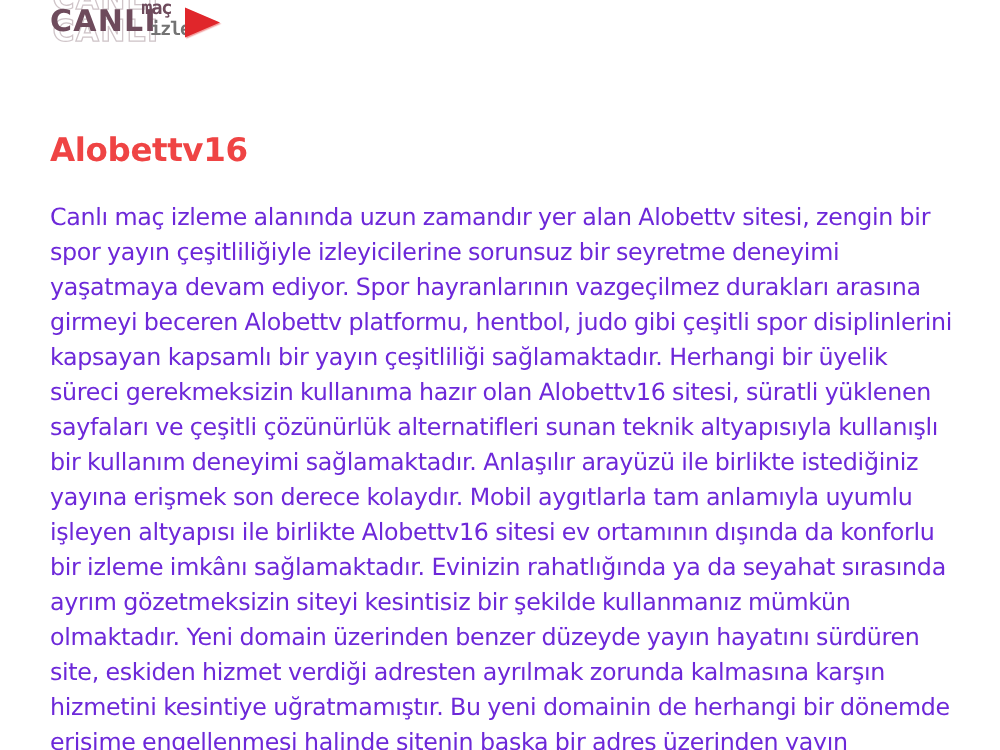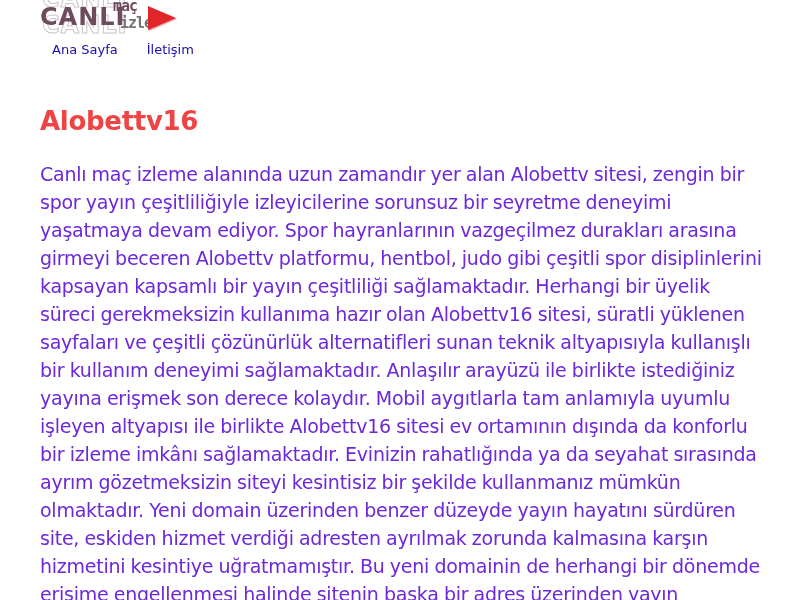--- a/index.html
+++ b/index.html
@@ -57,21 +57,17 @@
 
 <div class="header">
   <a class="logo">
     <span class="logo-ghost top">CANLI</span>
     <span class="logo-ghost bottom">CANLI</span>
     <span class="logo-main">CANLI</span>
     <span class="logo-mac">maç</span>
     <span class="logo-izle">izle</span>
     <span class="logo-play"></span>
   </a>
-  <nav class="nav">
-    <a>Ana Sayfa</a>
-    <a>İletişim</a>
-  </nav>
 </div>
 
 <h1 class="title">Alobettv16</h1>
 
 <p class="content">Canlı maç izleme alanında uzun zamandır yer alan Alobettv sitesi, zengin bir spor yayın çeşitliliğiyle izleyicilerine sorunsuz bir seyretme deneyimi yaşatmaya devam ediyor. Spor hayranlarının vazgeçilmez durakları arasına girmeyi beceren Alobettv platformu, hentbol, judo gibi çeşitli spor disiplinlerini kapsayan kapsamlı bir yayın çeşitliliği sağlamaktadır. Herhangi bir üyelik süreci gerekmeksizin kullanıma hazır olan Alobettv16 sitesi, süratli yüklenen sayfaları ve çeşitli çözünürlük alternatifleri sunan teknik altyapısıyla kullanışlı bir kullanım deneyimi sağlamaktadır. Anlaşılır arayüzü ile birlikte istediğiniz yayına erişmek son derece kolaydır. Mobil aygıtlarla tam anlamıyla uyumlu işleyen altyapısı ile birlikte Alobettv16 sitesi ev ortamının dışında da konforlu bir izleme imkânı sağlamaktadır. Evinizin rahatlığında ya da seyahat sırasında ayrım gözetmeksizin siteyi kesintisiz bir şekilde kullanmanız mümkün olmaktadır. Yeni domain üzerinden benzer düzeyde yayın hayatını sürdüren site, eskiden hizmet verdiği adresten ayrılmak zorunda kalmasına karşın hizmetini kesintiye uğratmamıştır. Bu yeni domainin de herhangi bir dönemde erişime engellenmesi halinde sitenin başka bir adres üzerinden yayın hayatına devam ettirmesi beklenmektedir. İzleyicilerine kapsamlı bir canlı izleme deneyimi sağlamaya devam eden Alobettv16 sitesi, şu an itibarıyla hizmetini aktif şekilde sürdürmektedir. Canlı müsabaka yayını hususundaki ısrarını da bu vesileyle bir kez daha kanıtlamıştır.</p>
 
 </body></html>

